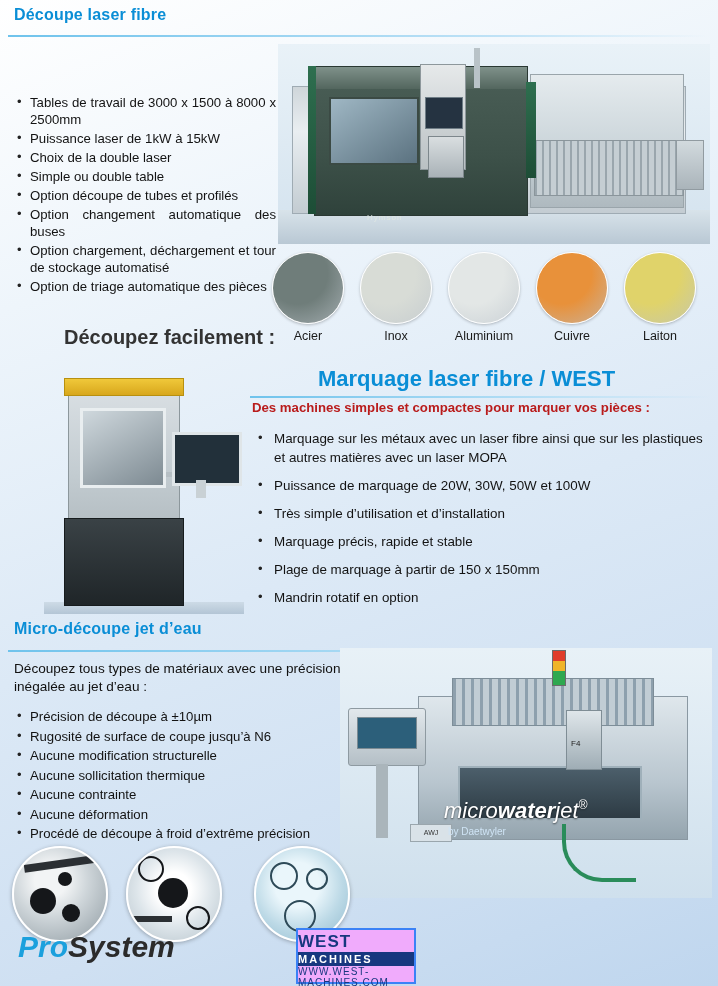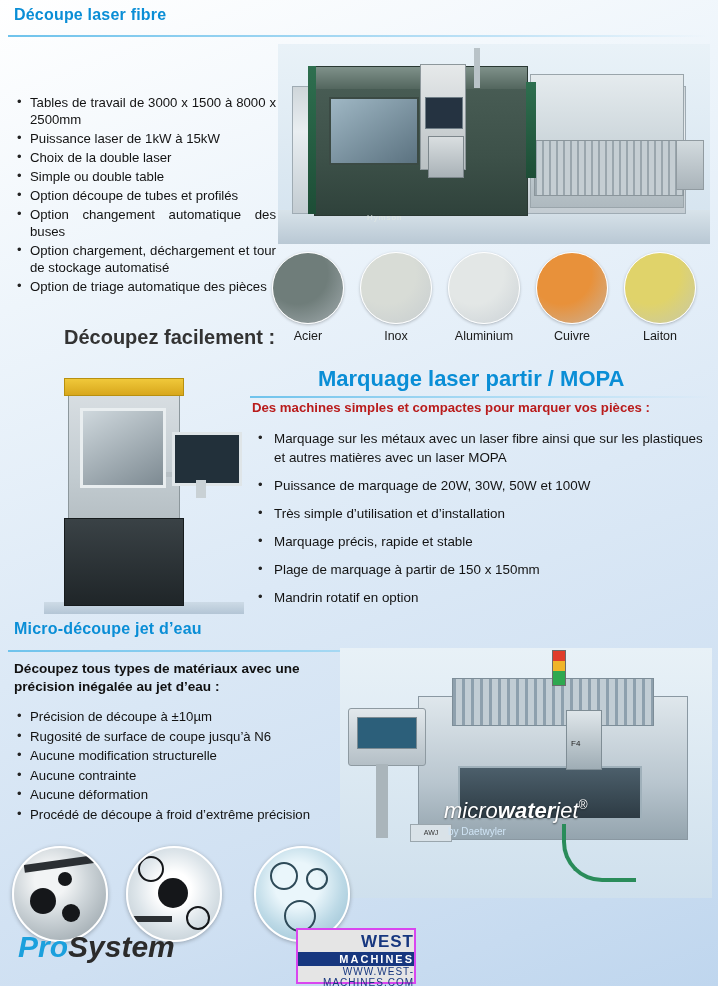--- a/index.html
+++ b/index.html
@@ -240,21 +240,21 @@
     background: linear-gradient(to bottom, #c9d7e2, #a9bccd);
     opacity: .8;
   }
 
   
   #sec3-title { position: absolute; left: 14px; top: 620px; }
   #sec3-rule  { position: absolute; left: 8px; top: 650px; width: 700px; }
   #sec3-intro {
     position: absolute;
     left: 14px; top: 660px; width: 330px;
-    font-size: 13.6px; line-height: 18px; font-weight: bold; color: #111;
+    font-size: 13.6px; line-height: 18px; font-weight: normal; color: #111;
   }
   #sec3-list {
     position: absolute; left: 14px; top: 704px; width: 350px;
   }
   #sec3-list li { font-size: 13.2px; line-height: 17.5px; }
 
   
   .machine3 {
     position: absolute; left: 340px; top: 648px; width: 372px; height: 250px;
   }
@@ -347,22 +347,22 @@
 
   
   #footer-brand {
     position: absolute; left: 18px; top: 930px;
     font-size: 30px; font-weight: bold; font-style: italic;
     color: #1ba0dd;
   }
   #footer-brand .dark { color: #2b2b2b; }
   #west-logo {
     position: absolute; left: 296px; top: 928px; width: 116px; height: 52px;
-    background: #e5e5e5; border: 2px solid #d946ef;
-    text-align: right;
+    background: #f0abfc; border: 2px solid #3b82f6;
+    text-align: left;
   }
   #west-logo .l1 {
     margin-top: 2px; font-size: 17px; font-weight: bold; color: #17377f; letter-spacing: 1px;
   }
   #west-logo .l2 {
     background: #17377f; color: #ffffff; font-size: 11px; font-weight: bold;
     letter-spacing: 2px; padding: 1px 0;
   }
   #west-logo .l3 {
     font-size: 10px; color: #17377f; letter-spacing: 1px;
@@ -426,21 +426,21 @@
       <div class="disc" style="background: radial-gradient(circle at 35% 30%, rgb(232, 145, 58) 0%, rgb(232, 145, 58) 45%, rgba(0, 0, 0, 0.18) 130%);"></div>
       <div class="cap">Cuivre</div>
     </div>
     <div class="mat" style="left:352px">
       <div class="disc" style="background: radial-gradient(circle at 35% 30%, rgb(224, 211, 106) 0%, rgb(224, 211, 106) 45%, rgba(0, 0, 0, 0.18) 130%);"></div>
       <div class="cap">Laiton</div>
     </div>
   </div>
 
   <div id="sec2-sub">Découpez facilement :</div>
-  <div id="sec2-title">Marquage laser partir / MOPA</div>
+  <div id="sec2-title">Marquage laser fibre / WEST</div>
   <div class="sec-rule" id="sec2-rule"></div>
   <div id="sec2-intro">Des machines simples et compactes pour marquer vos pièces :</div>
 
   <ul class="blist" id="sec2-list">
     <li>Marquage sur les métaux avec un laser fibre ainsi que sur les plastiques et autres matières avec un laser MOPA</li>
     <li>Puissance de marquage de 20W, 30W, 50W et 100W</li>
     <li>Très simple d’utilisation et d’installation</li>
     <li>Marquage précis, rapide et stable</li>
     <li>Plage de marquage à partir de 150 x 150mm</li>
     <li>Mandrin rotatif en option</li>
@@ -458,20 +458,21 @@
   </div>
 
   <div class="sec-head" id="sec3-title">Micro-découpe jet d’eau</div>
   <div class="sec-rule" id="sec3-rule"></div>
   <div id="sec3-intro">Découpez tous types de matériaux avec une précision inégalée au jet d’eau :</div>
 
   <ul class="blist" id="sec3-list">
     <li>Précision de découpe à ±10µm</li>
     <li>Rugosité de surface de coupe jusqu’à N6</li>
     <li>Aucune modification structurelle</li>
+    <li>Aucune sollicitation thermique</li>
     <li>Aucune contrainte</li>
     <li>Aucune déformation</li>
     <li>Procédé de découpe à froid d’extrême précision</li>
   </ul>
 
   <div class="machine3">
     <div class="m3-bg"></div>
     <div class="m3-body"></div>
     <div class="m3-gantry"></div>
     <div class="m3-tank"></div>

